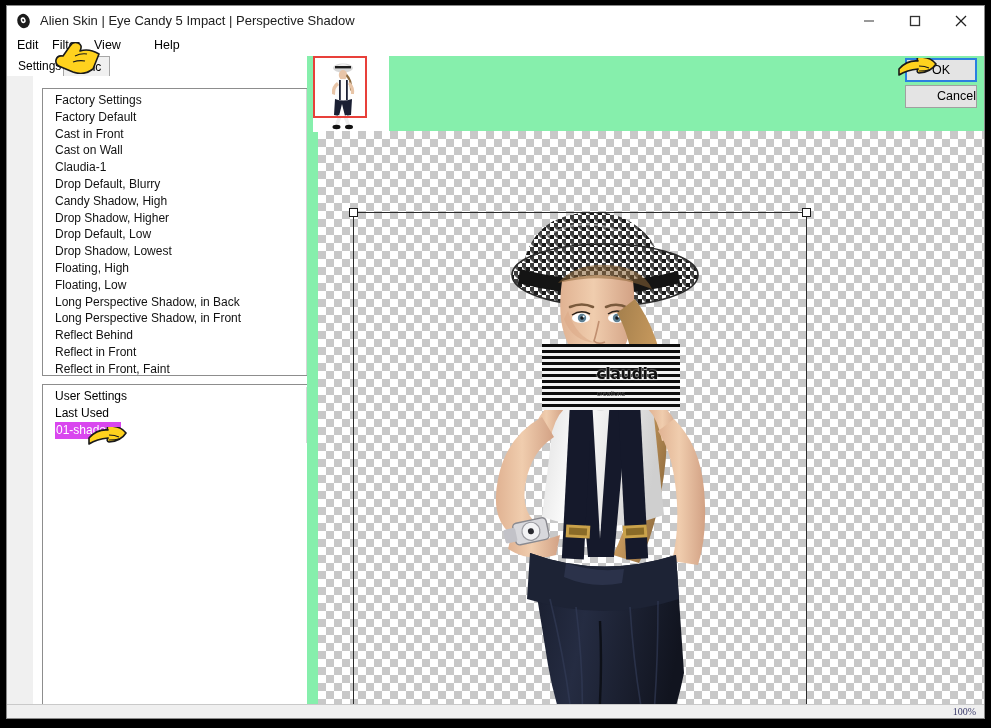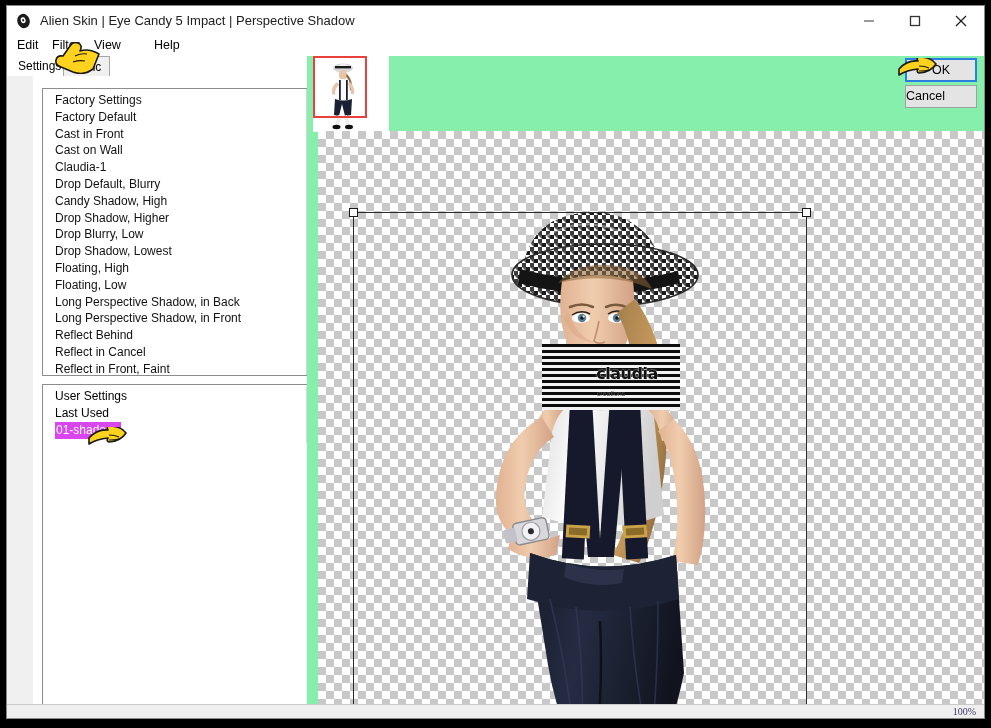--- a/index.html
+++ b/index.html
@@ -303,21 +303,21 @@
   }
   #btn-cancel {
     position: absolute;
     right: 7px; top: 29px;
     width: 72px; height: 23px;
     line-height: 21px;
     background: #e4e4e4;
     border: 1px solid #a0a0a0;
     box-sizing: border-box;
     font-size: 12.5px;
-    text-align: left;
+    text-align: right;
     cursor: default;
   }
 
   
   #preview {
     position: absolute;
     left: 11px; top: 75px;
     right: 0; bottom: 0;
     overflow: hidden;
   }
@@ -467,28 +467,28 @@
     <div id="factory-list">
       <div id="factory-items">
         <div class="list-row">Factory Settings</div>
         <div class="list-row">Factory Default</div>
         <div class="list-row">Cast in Front</div>
         <div class="list-row">Cast on Wall</div>
         <div class="list-row">Claudia-1</div>
         <div class="list-row">Drop Default, Blurry</div>
         <div class="list-row">Candy Shadow, High</div>
         <div class="list-row">Drop Shadow, Higher</div>
-        <div class="list-row">Drop Blurry, Low</div>
+        <div class="list-row">Drop Default, Low</div>
         <div class="list-row">Drop Shadow, Lowest</div>
         <div class="list-row">Floating, High</div>
         <div class="list-row">Floating, Low</div>
         <div class="list-row">Long Perspective Shadow, in Back</div>
         <div class="list-row">Long Perspective Shadow, in Front</div>
         <div class="list-row">Reflect Behind</div>
-        <div class="list-row">Reflect in Cancel</div>
+        <div class="list-row">Reflect in Front</div>
         <div class="list-row">Reflect in Front, Faint</div>
       </div>
 
       <div class="vscroll">
         <div class="arrow up">
           <svg width="9" height="7" viewBox="0 0 9 7">
                 <polyline points="1,5.5 4.5,1.5 8,5.5" fill="none" stroke="#404040" stroke-width="1.2"></polyline>
               </svg>
         </div>
         <div class="thumb" style="top:18px; height:204px;"></div>

